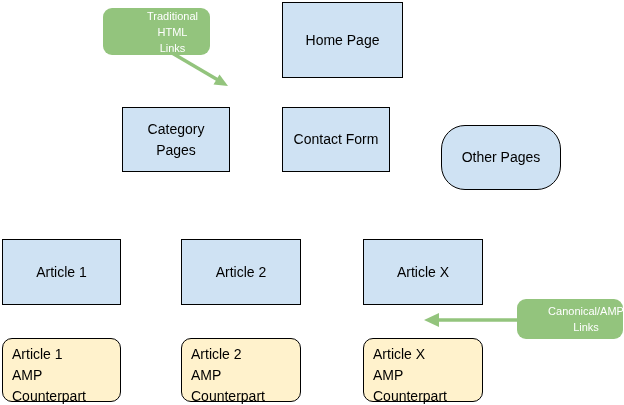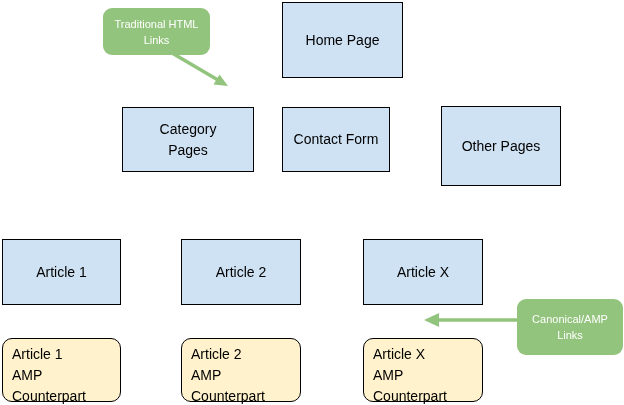--- a/index.html
+++ b/index.html
@@ -50,59 +50,60 @@
     background: var(--callout-green);
     color: var(--callout-text);
     border-radius: 9px;
     display: flex;
     align-items: center;
     justify-content: center;
     text-align: center;
     font-size: 11px;
     line-height: 16px;
     white-space: pre-line;
+    padding-left: 32px;
   }
   .arrows {
     position: absolute;
     left: 0; top: 0;
     width: 624px; height: 405px;
     pointer-events: none;
   }
   .arrows line { stroke: var(--callout-green); stroke-width: 3.5; }
   .arrows polygon { fill: var(--callout-green); }
 </style>
 </head>
 <body>
 
 <div class="canvas">
 
   <div class="node blue" style="left:282px; top:2px; width:121px; height:76px;">Home Page</div>
 
-  <div class="node blue" style="left:122px; top:107px; width:132px; height:65px;">Category
+  <div class="node blue" style="left:122px; top:107px; width:108px; height:65px;">Category
 Pages</div>
   <div class="node blue" style="left:282px; top:107px; width:108px; height:65px;">Contact Form</div>
-  <div class="node blue" style="left:441px; top:106px; width:120px; height:80px;">Other Pages</div>
+  <div class="node blue" style="left:441px; top:125px; width:120px; height:65px;border-radius:24px;">Other Pages</div>
 
   <div class="node blue" style="left:2px; top:239px; width:119px; height:66px;">Article 1</div>
   <div class="node blue" style="left:181px; top:239px; width:120px; height:66px;">Article 2</div>
   <div class="node blue" style="left:363px; top:239px; width:120px; height:66px;">Article X</div>
 
   <div class="node amp" style="left:2px; top:338px; width:119px; height:64px;">Article 1
 AMP
 Counterpart</div>
   <div class="node amp" style="left:181px; top:338px; width:120px; height:64px;">Article 2
 AMP
 Counterpart</div>
   <div class="node amp" style="left:363px; top:338px; width:120px; height:64px;">Article X
 AMP
 Counterpart</div>
 
   <div class="callout" style="left:103px; top:8px; width:107px; height:47px;">Traditional HTML
 Links</div>
-  <div class="callout" style="left:517px; top:299px; width:106px; height:56px;">Canonical/AMP
+  <div class="callout" style="left:517px; top:299px; width:106px; height:40px;">Canonical/AMP
 Links</div>
 
   <svg class="arrows" viewBox="0 0 624 405">
     <g>
       <line x1="172" y1="53" x2="218" y2="80"></line>
       <polygon points="228,86 213.5,84.5 219.5,74.5"></polygon>
     </g>
     <g>
       <line x1="518" y1="320" x2="437" y2="320"></line>
       <polygon points="424,320 439,313 439,327"></polygon>

